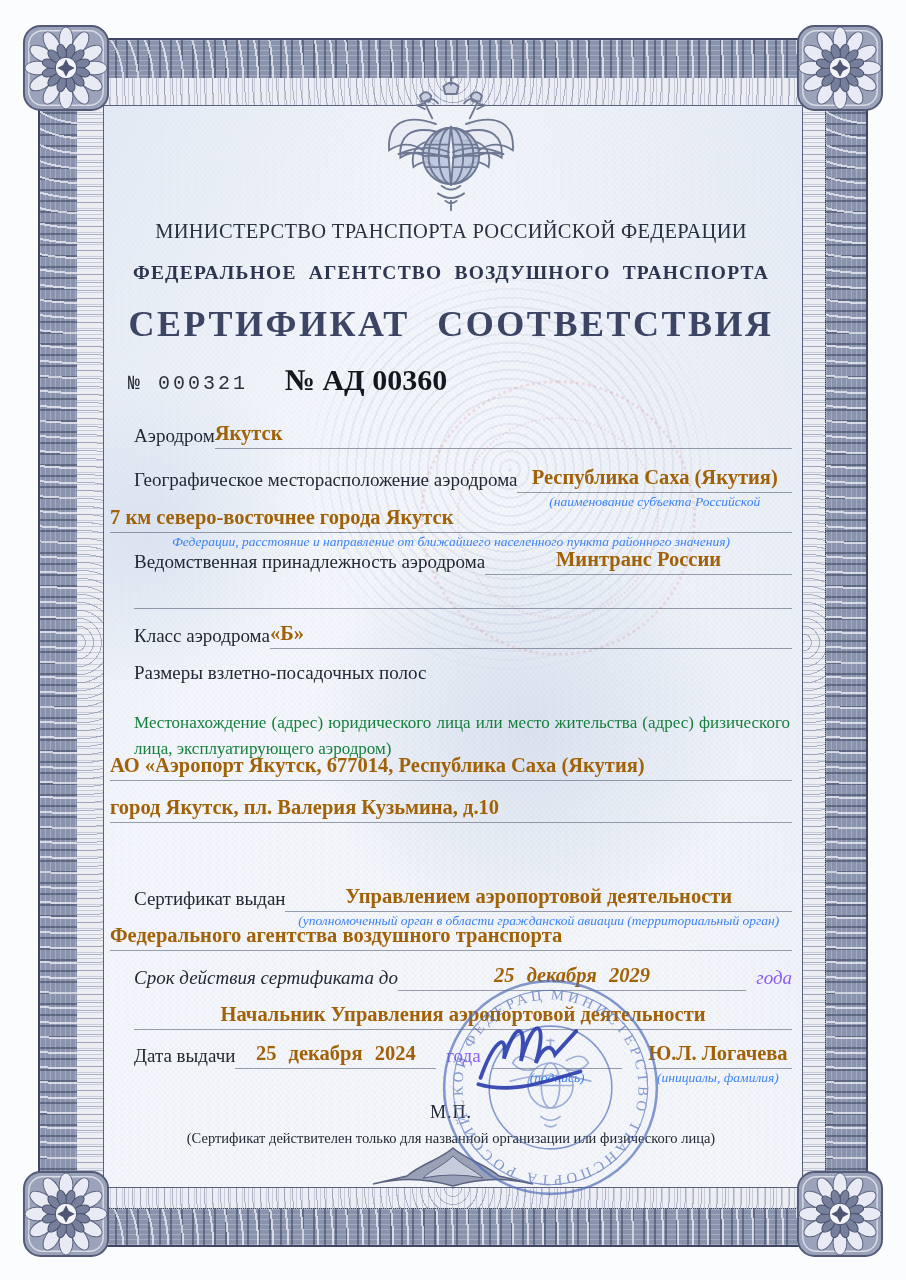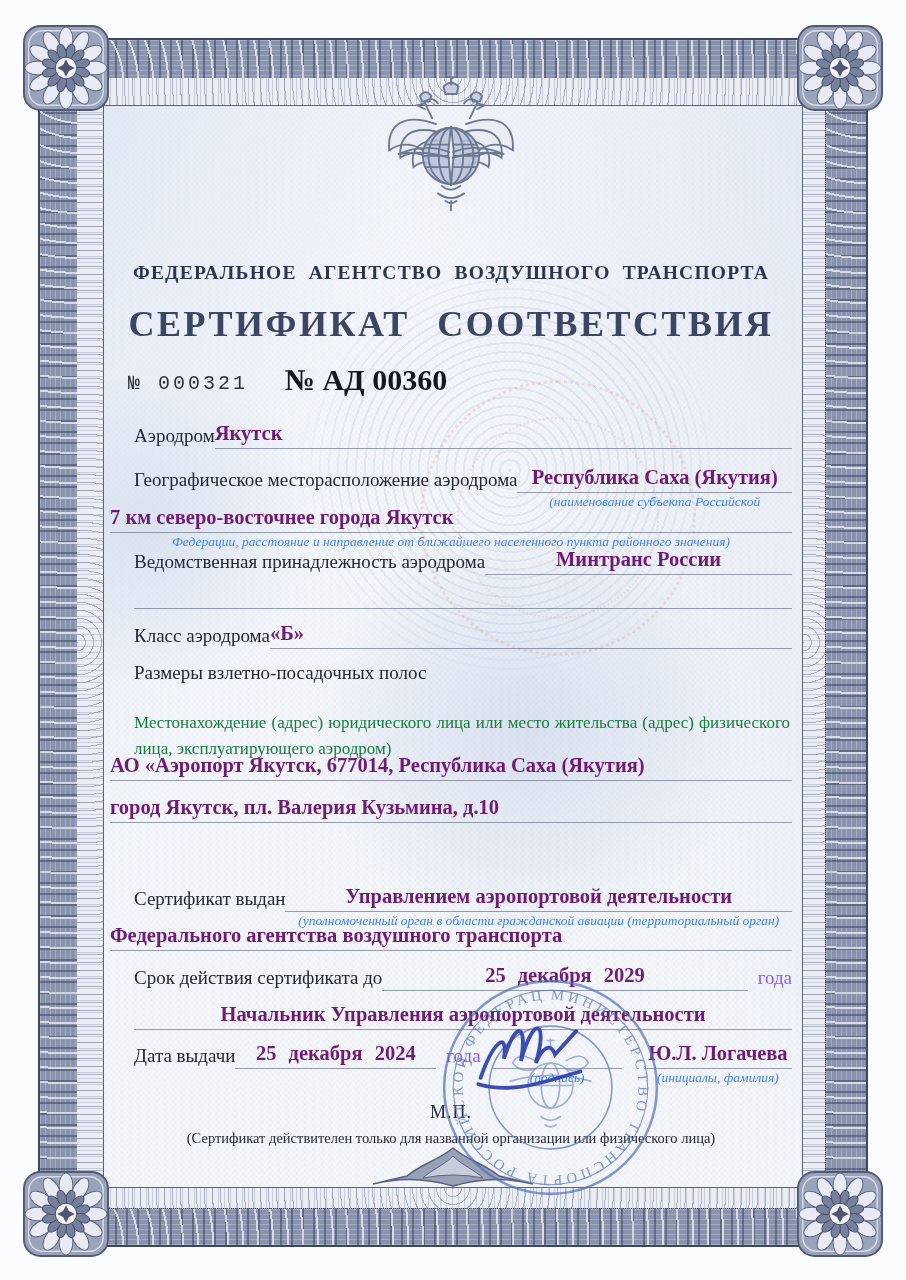--- a/index.html
+++ b/index.html
@@ -74,21 +74,21 @@
   .h-agency{position:absolute;top:262px;left:0;right:0;text-align:center;font-size:19.5px;font-weight:bold;color:#2d3650;letter-spacing:1.2px;word-spacing:6px;}
   .h-title{position:absolute;top:303px;left:0;right:0;text-align:center;font-size:36px;font-weight:bold;color:#3c4664;letter-spacing:2.5px;word-spacing:16px;}
   .sn-blank{position:absolute;top:372px;left:20px;font-family:"Liberation Mono",monospace;font-size:20px;letter-spacing:3px;color:#2e323c;}
   .sn-cert{position:absolute;top:363px;left:0;right:170px;text-align:center;font-size:30px;font-weight:bold;color:#14171f;}
 
   .frow{position:absolute;left:26px;right:2px;display:flex;align-items:flex-end;}
   .full{left:2px;}
   .lbl{font-size:19px;color:#232834;white-space:nowrap;padding-bottom:2px;}
   .fline{flex:1;border-bottom:1px solid rgba(92,101,121,.62);text-align:center;padding-bottom:1px;position:relative;}
   .fline.talign-l{text-align:left;}
-  .val{font-size:20.5px;font-weight:bold;color:#701a75;line-height:1.1;position:relative;top:-2px;}
+  .val{font-size:20.5px;font-weight:bold;color:#a16207;line-height:1.1;position:relative;top:-2px;}
   .gap{word-spacing:7px;}
   .suffix{font-size:19px;color:#8b5cf6;padding:0 0 2px 10px;white-space:nowrap;}
   .cap{position:absolute;font-style:italic;font-size:13.5px;color:#3b82f6;white-space:nowrap;}
   .cap-under{top:100%;left:0;right:0;text-align:center;margin-top:2px;}
   .blankline{position:absolute;left:26px;right:2px;border-bottom:1px solid rgba(92,101,121,.62);}
   .para{position:absolute;left:26px;right:4px;font-size:17px;line-height:1.5;text-align:justify;color:#15803d;}
   .centered{position:absolute;left:0;right:0;text-align:center;color:#232834;}
 
   .stamp{position:absolute;left:438px;top:975px;opacity:.68;}
   .signature{position:absolute;left:468px;top:1012px;}
@@ -191,20 +191,21 @@
         <circle cx="90" cy="98" r="30" fill="#b6c2da" fill-opacity=".85"></circle>
         <ellipse cx="90" cy="98" rx="13" ry="30"></ellipse>
           <ellipse cx="90" cy="98" rx="24" ry="30"></ellipse>
         <path d="M60 98 h60 M63 86 h54 M63 110 h54"></path>
         <path d="M90 66 l3 28 l-3 36 l-3 -36 Z" fill="#eef1f6"></path>
         <path d="M34 96 Q62 84 88 94 M34 96 Q62 92 88 100 M146 96 Q118 84 92 94 M146 96 Q118 92 92 100"></path>
         <path d="M80 130 q10 8 20 0 M76 138 q14 10 28 0 M84 146 q6 5 12 0 M90 146 l0 10"></path>
       </g>
     </svg>
 
+    <div class="h-ministry">МИНИСТЕРСТВО ТРАНСПОРТА РОССИЙСКОЙ ФЕДЕРАЦИИ</div>
     <div class="h-agency">ФЕДЕРАЛЬНОЕ АГЕНТСТВО ВОЗДУШНОГО ТРАНСПОРТА</div>
     <div class="h-title">СЕРТИФИКАТ СООТВЕТСТВИЯ</div>
     <div class="sn-blank">№ 000321</div>
     <div class="sn-cert">№ АД 00360</div>
 
     <div class="frow" style="top:424px;">
       <span class="lbl">Аэродром</span>
       <span class="fline talign-l"><span class="val">Якутск</span></span>
     </div>
 
@@ -253,21 +254,21 @@
       <span class="lbl">Сертификат выдан</span>
       <span class="fline">
         <span class="val">Управлением аэропортовой деятельности</span>
         <span class="cap cap-under">(уполномоченный орган в области гражданской авиации (территориальный орган)</span>
       </span>
     </div>
     <div class="frow full" style="top:926px;">
       <span class="fline talign-l"><span class="val">Федерального агентства воздушного транспорта</span></span>
     </div>
 
-    <div class="frow" style="top:966px;">
+    <div class="frow" style="top:966px;font-style:italic;">
       <span class="lbl">Срок действия сертификата до</span>
       <span class="fline"><span class="val gap">25 декабря 2029</span></span>
       <span class="suffix">года</span>
     </div>
 
     <div class="frow" style="top:1005px;">
       <span class="fline"><span class="val">Начальник Управления аэропортовой деятельности</span></span>
     </div>
 
     <div class="frow" style="top:1044px;">

